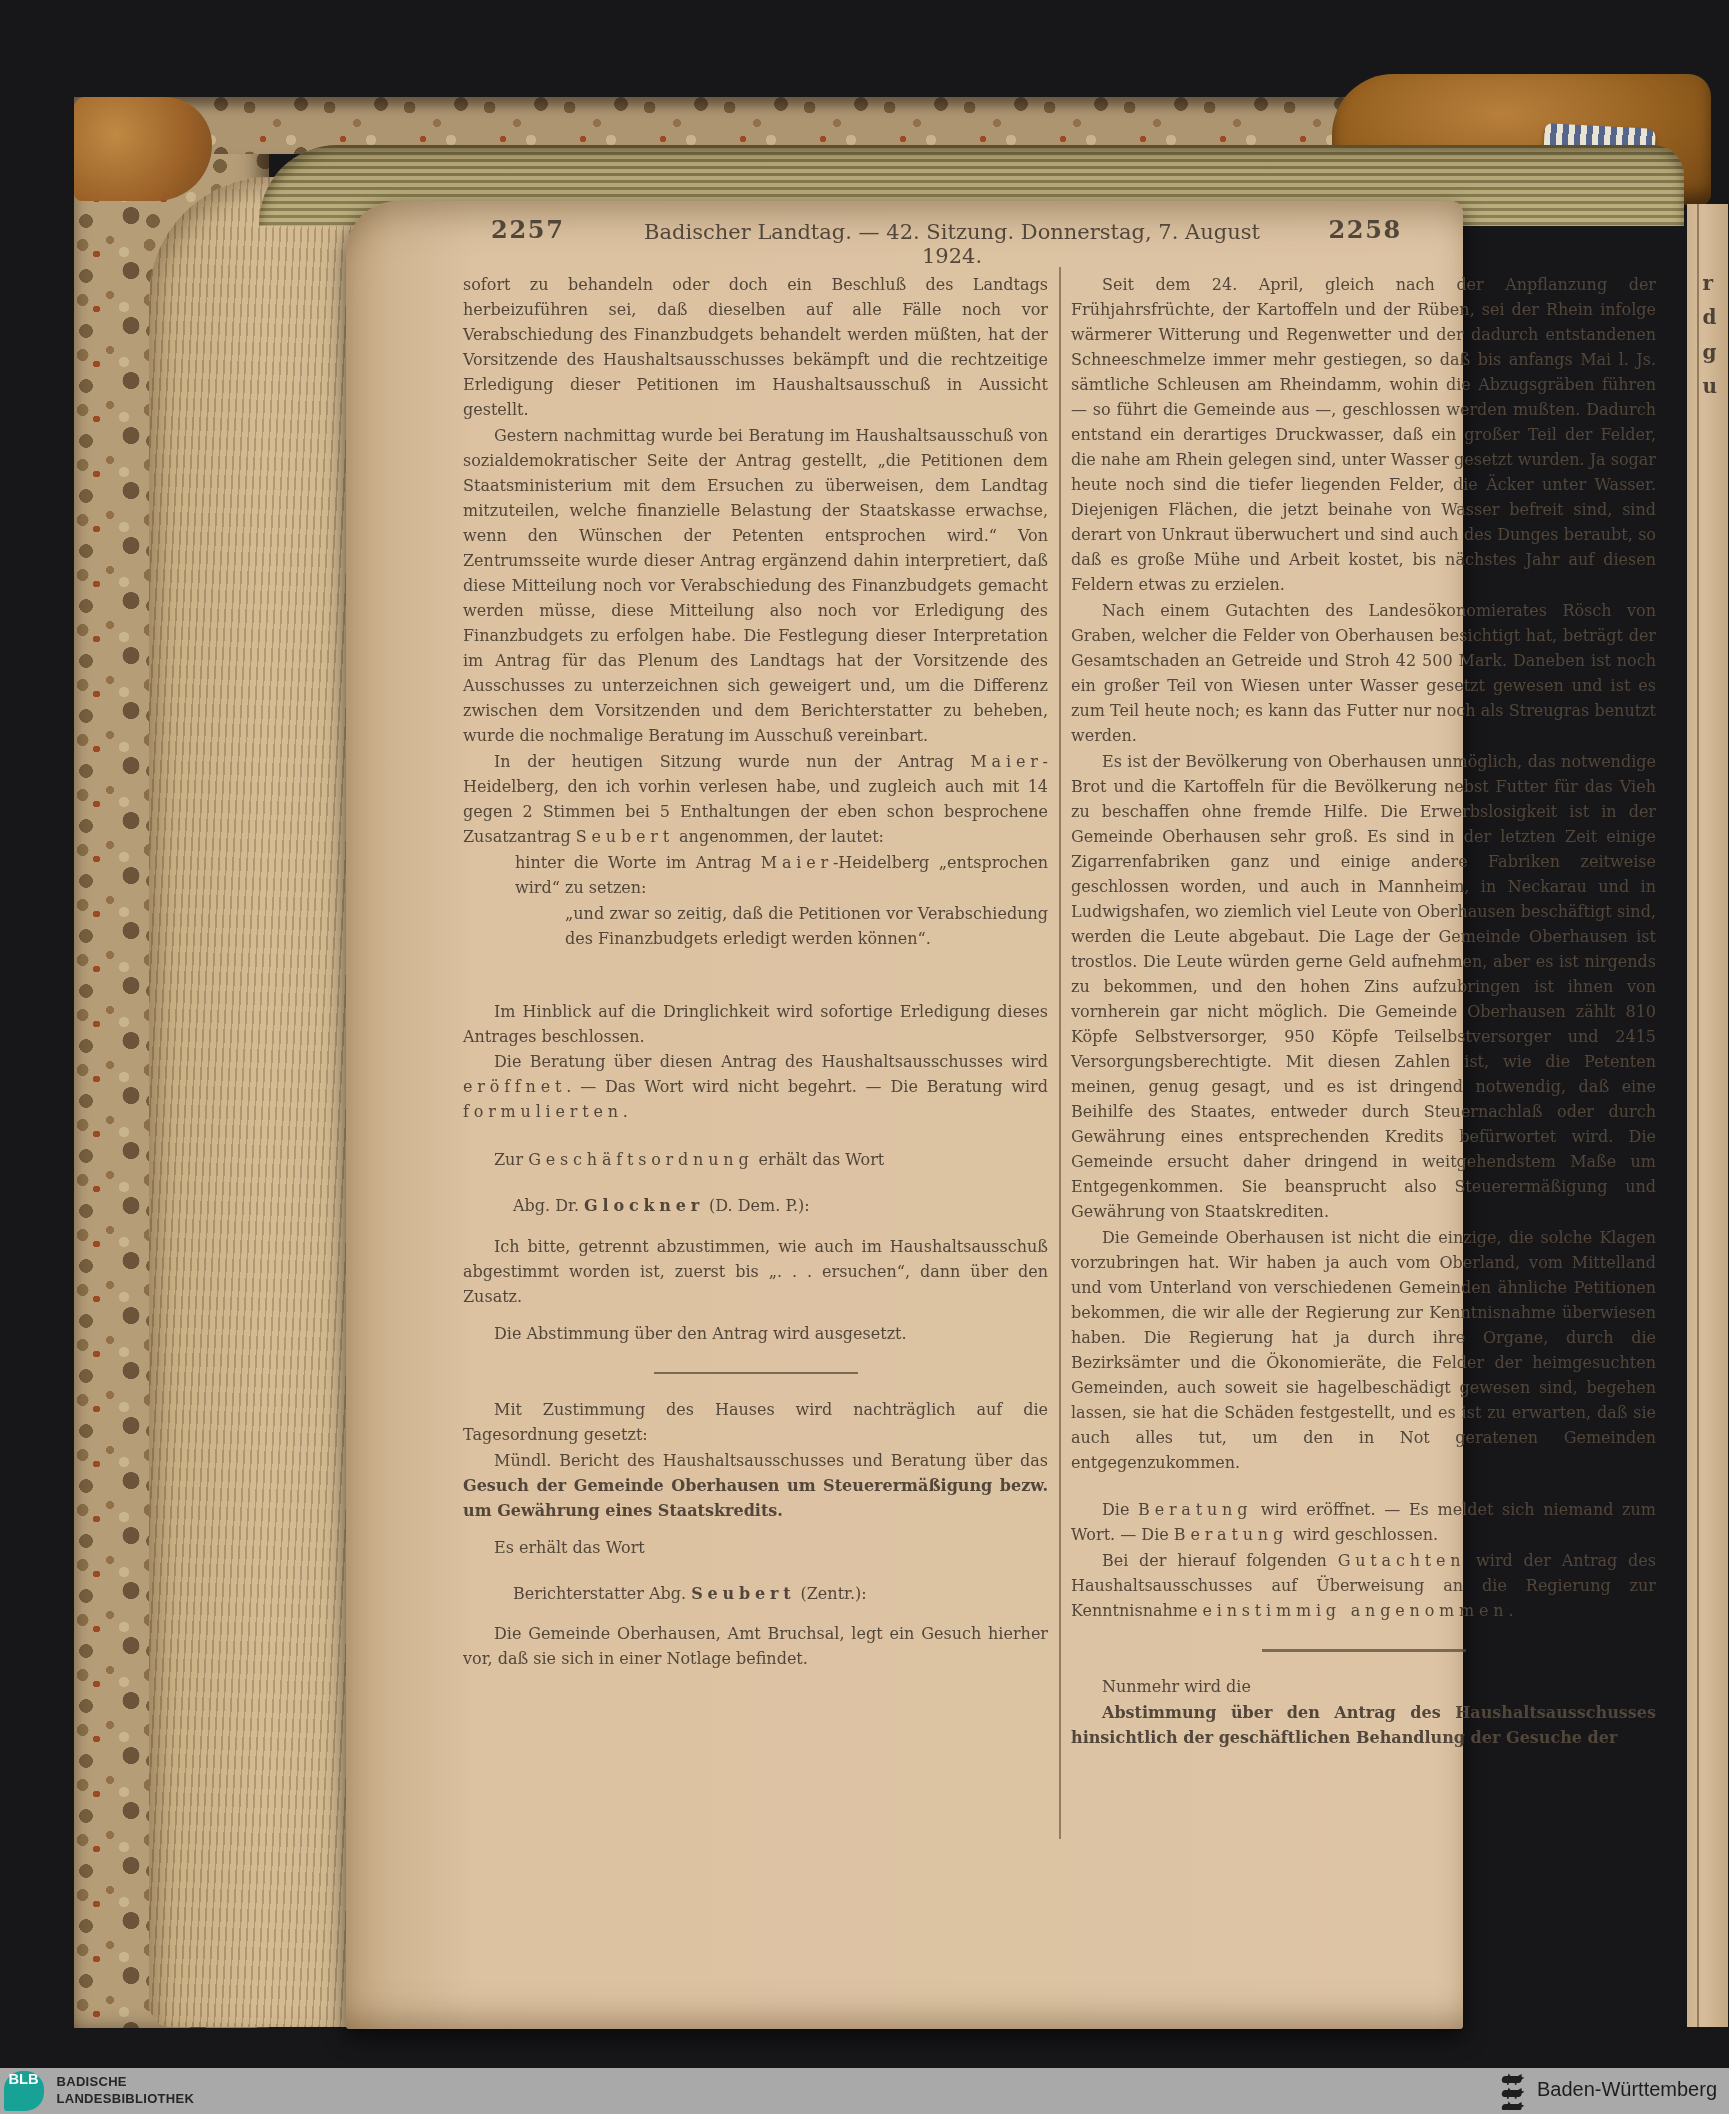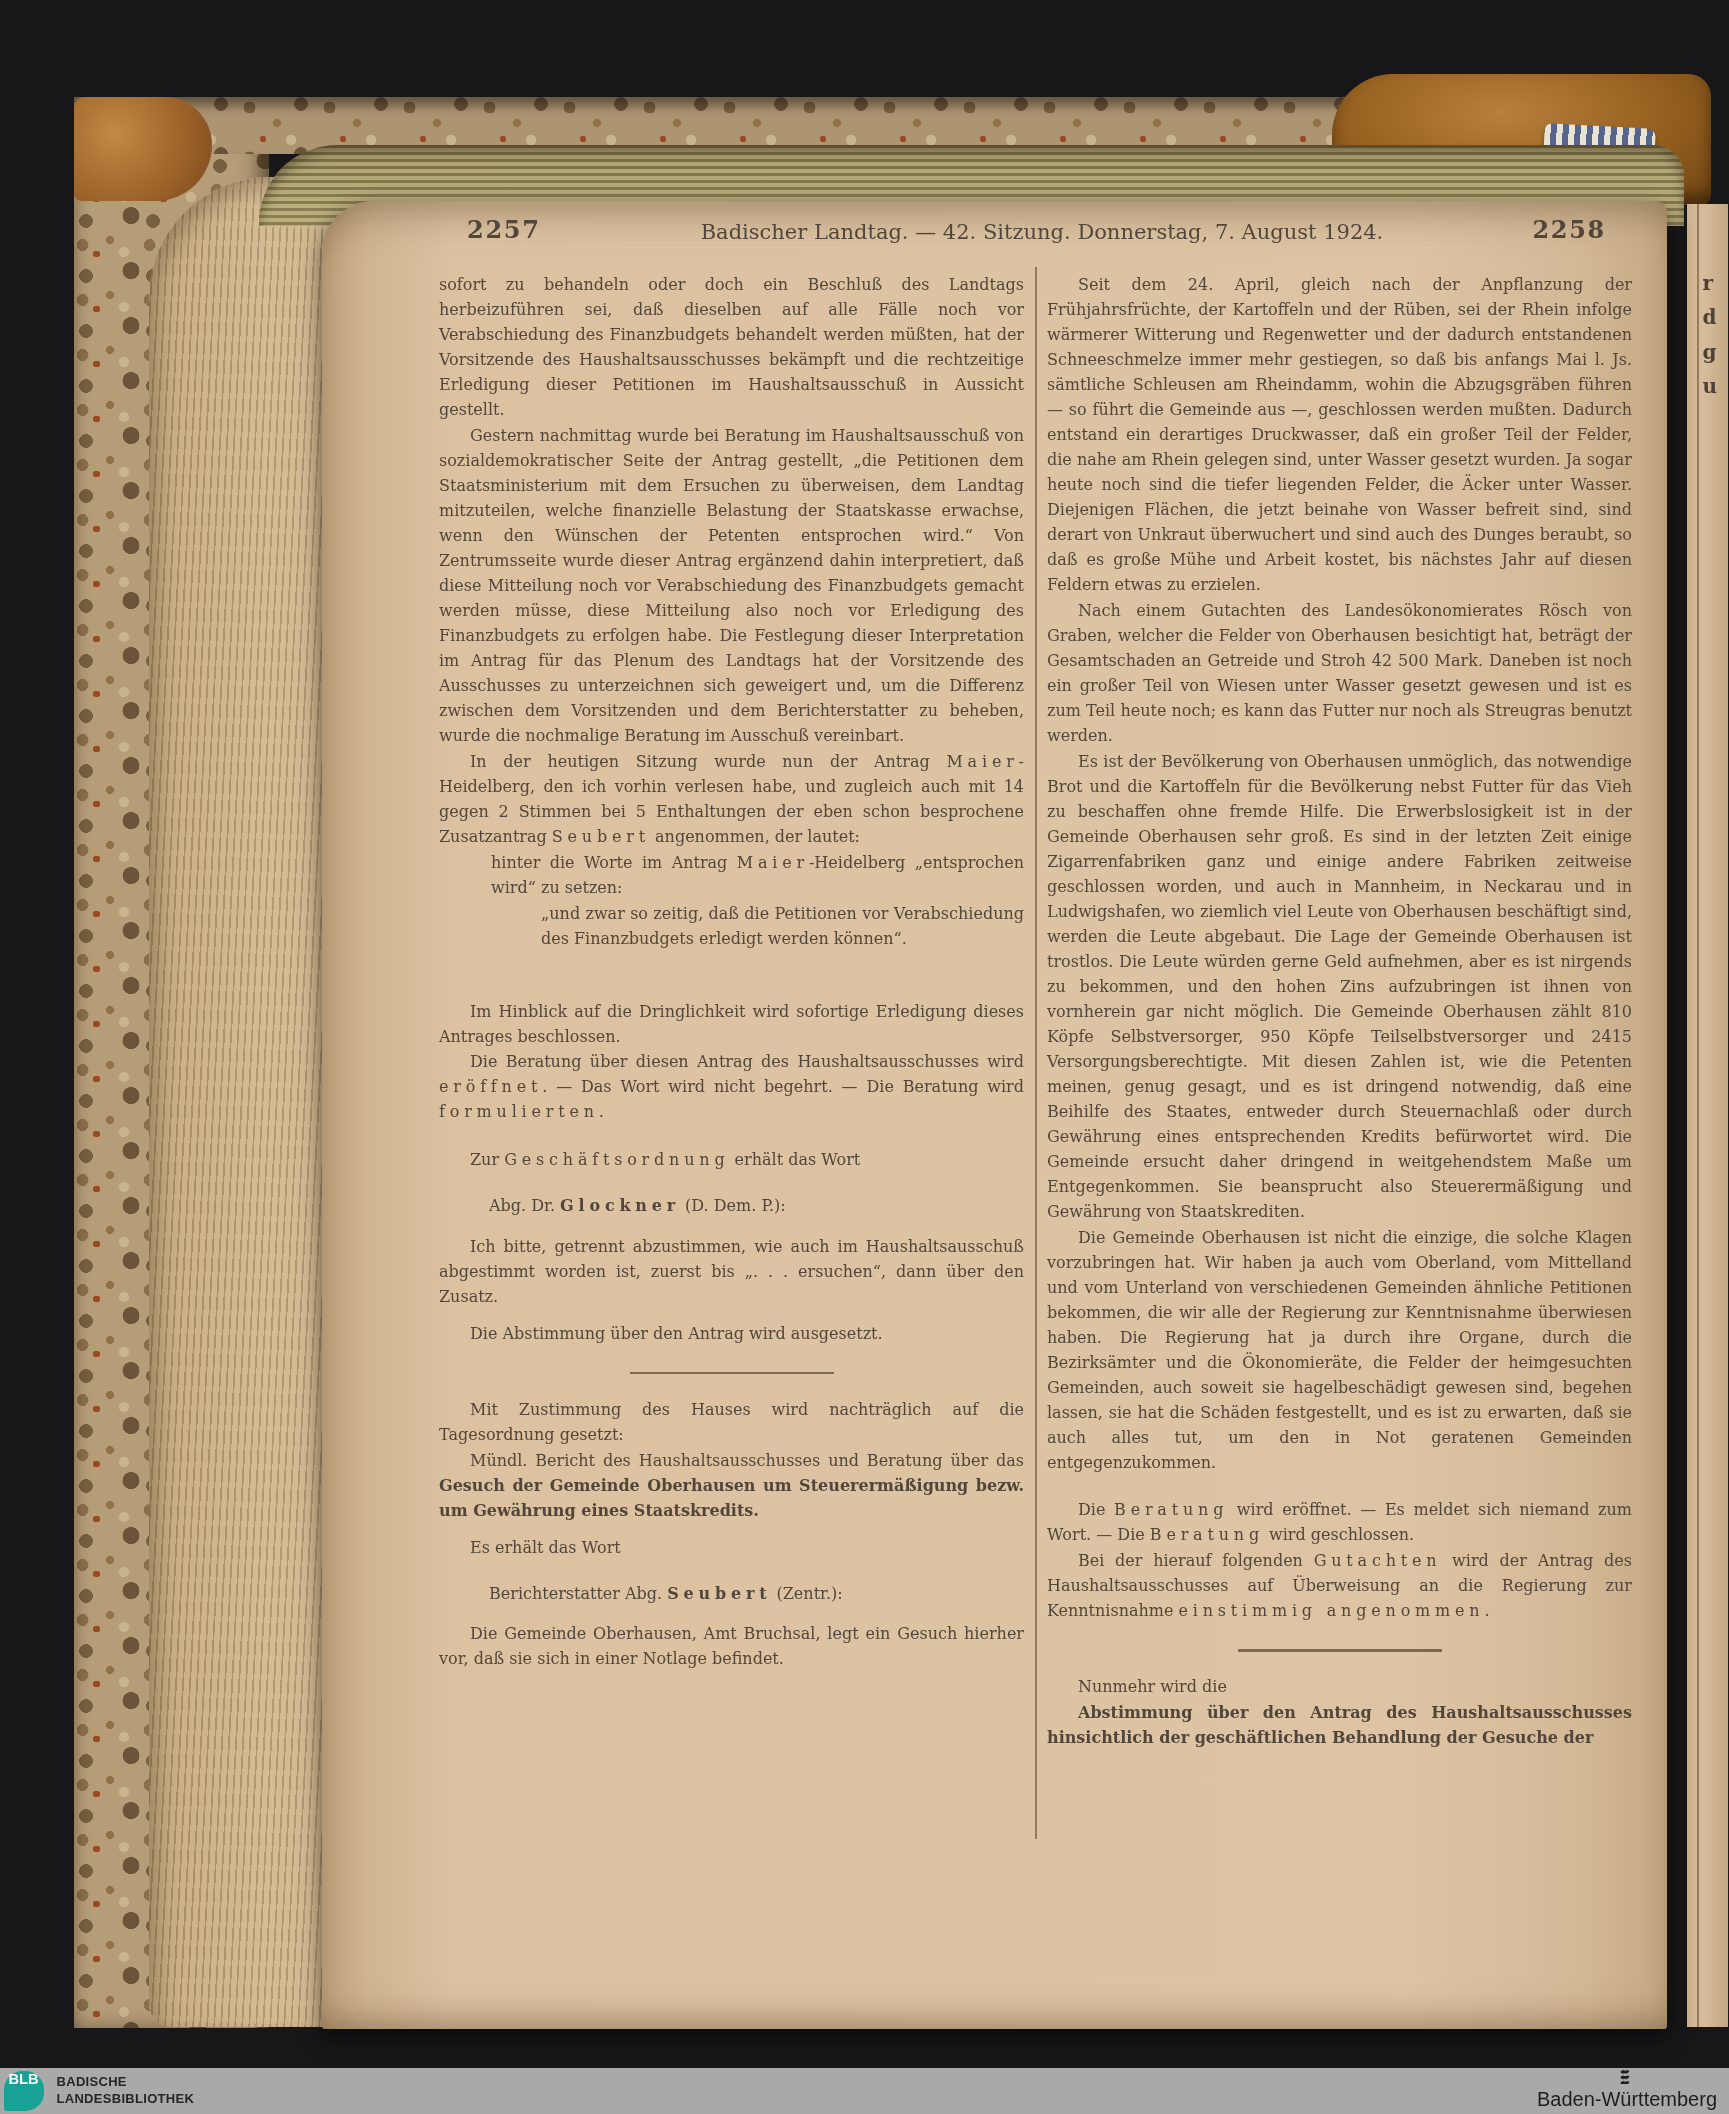--- a/index.html
+++ b/index.html
@@ -46,21 +46,21 @@
       linear-gradient(90deg,#c0a477,#d2b88f 55%,#cbb188);
     border-radius:121px 0 0 22.5px;
     box-shadow:inset 8.6px 8.6px 21px rgba(70,52,30,.35);}
   .stack-top{position:absolute;left:259px;top:145px;width:1425px;height:81px;
     background:
       repeating-linear-gradient(180deg, rgba(88,76,40,.38) 0 2.6px, rgba(205,193,140,.5) 2.6px 7px),
       linear-gradient(180deg,#8e8157,#b1a274);
     border-radius:78px 31px 0 0;
     box-shadow:inset 0 7px 12px rgba(40,32,12,.45);}
 
-  .page{position:absolute;left:322px;top:201px;width:1345px;height:1828px;
+  .page{position:absolute;left:346px;top:201px;width:1117px;height:1828px;
     background:linear-gradient(90deg,#bfa27c 0,#d0b592 48px,#dcc2a1 130px,#ddc4a4 1090px,#d3b896 1262px,#c4a883 1345px);
     border-radius:52px 12px 3.5px 3.5px;
     box-shadow:inset 0 29px 38px -19px rgba(110,86,52,.55),
                inset 0 -26px 35px -19px rgba(105,80,50,.55),
                0 8.6px 21px rgba(0,0,0,.6);}
   .next-page{position:absolute;left:1687px;top:204px;width:41px;height:1823px;
     background:linear-gradient(90deg,#cdb28e,#d7bd9b 40%,#c3a783);}
   .next-crease{position:absolute;left:10.4px;top:0;width:1.7px;height:100%;
     background:rgba(96,74,50,.55);}
   .edge-frag{position:absolute;left:15.6px;top:67px;display:flex;flex-direction:column;gap:10.4px;
@@ -91,21 +91,21 @@
   .rule{width:204px;height:2.6px;background:rgba(86,70,54,.72);margin:26px auto 22.5px;}
 
   
   .footer-bar{position:absolute;left:0;bottom:0;width:1729px;height:46px;background:#a9a9a9;
     display:flex;align-items:center;font-family:"Liberation Sans", sans-serif;}
   .blb-logo{width:40px;height:40px;margin-left:3.5px;background:#18a295;color:#ffffff;
     border-radius:46% 46% 46% 6%;display:flex;align-items:flex-start;justify-content:center;
     font-weight:bold;font-size:14.7px;}
   .blb-text{margin-left:13px;font-weight:bold;font-size:13px;line-height:1.3;color:#262626;
     letter-spacing:0.3px;}
-  .bw{position:absolute;right:12px;top:0;height:43px;display:flex;align-items:center;gap:4px;flex-direction:column;}
+  .bw{position:absolute;right:12px;top:0;height:43px;display:flex;align-items:center;gap:4px;}
   .bw-text{font-size:20px;color:#1e1e1e;}
   .crest{display:block;}
 </style>
 </head>
 <body>
 
 <div id="stage">
 
   <div class="marble"></div>
   <div class="marble-top"></div>

